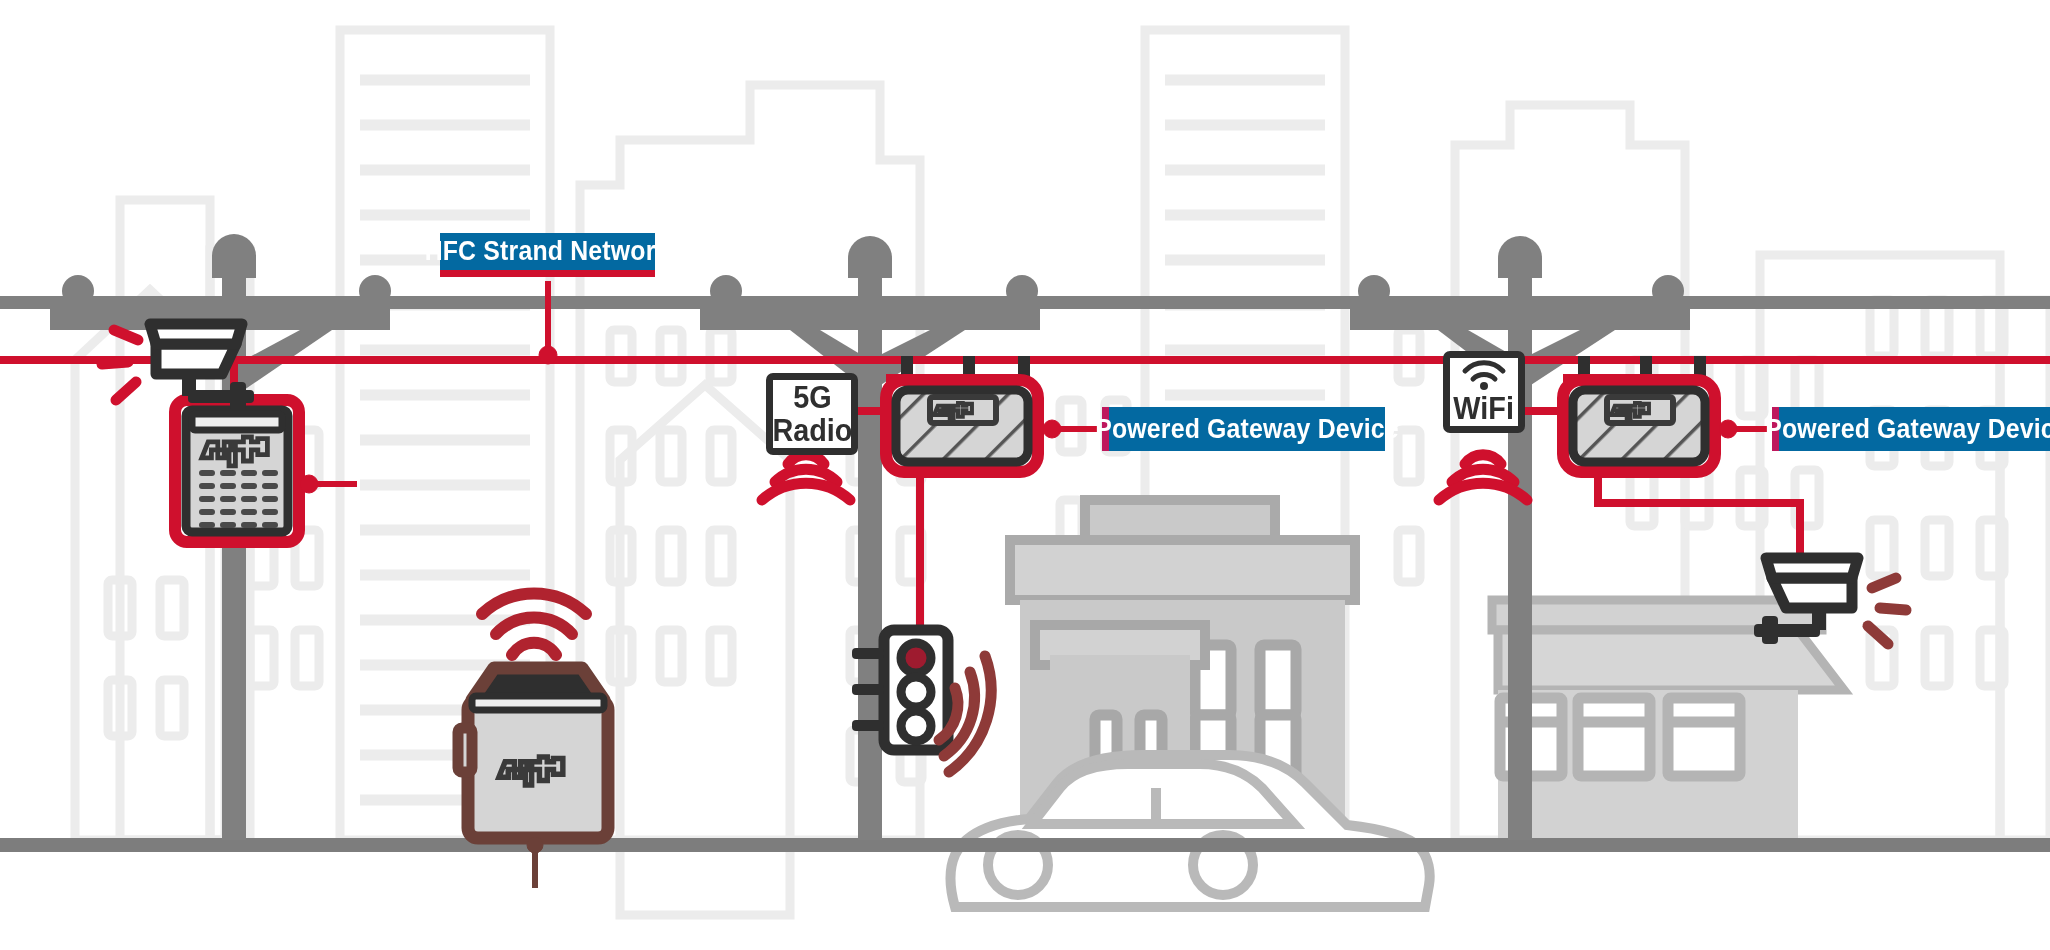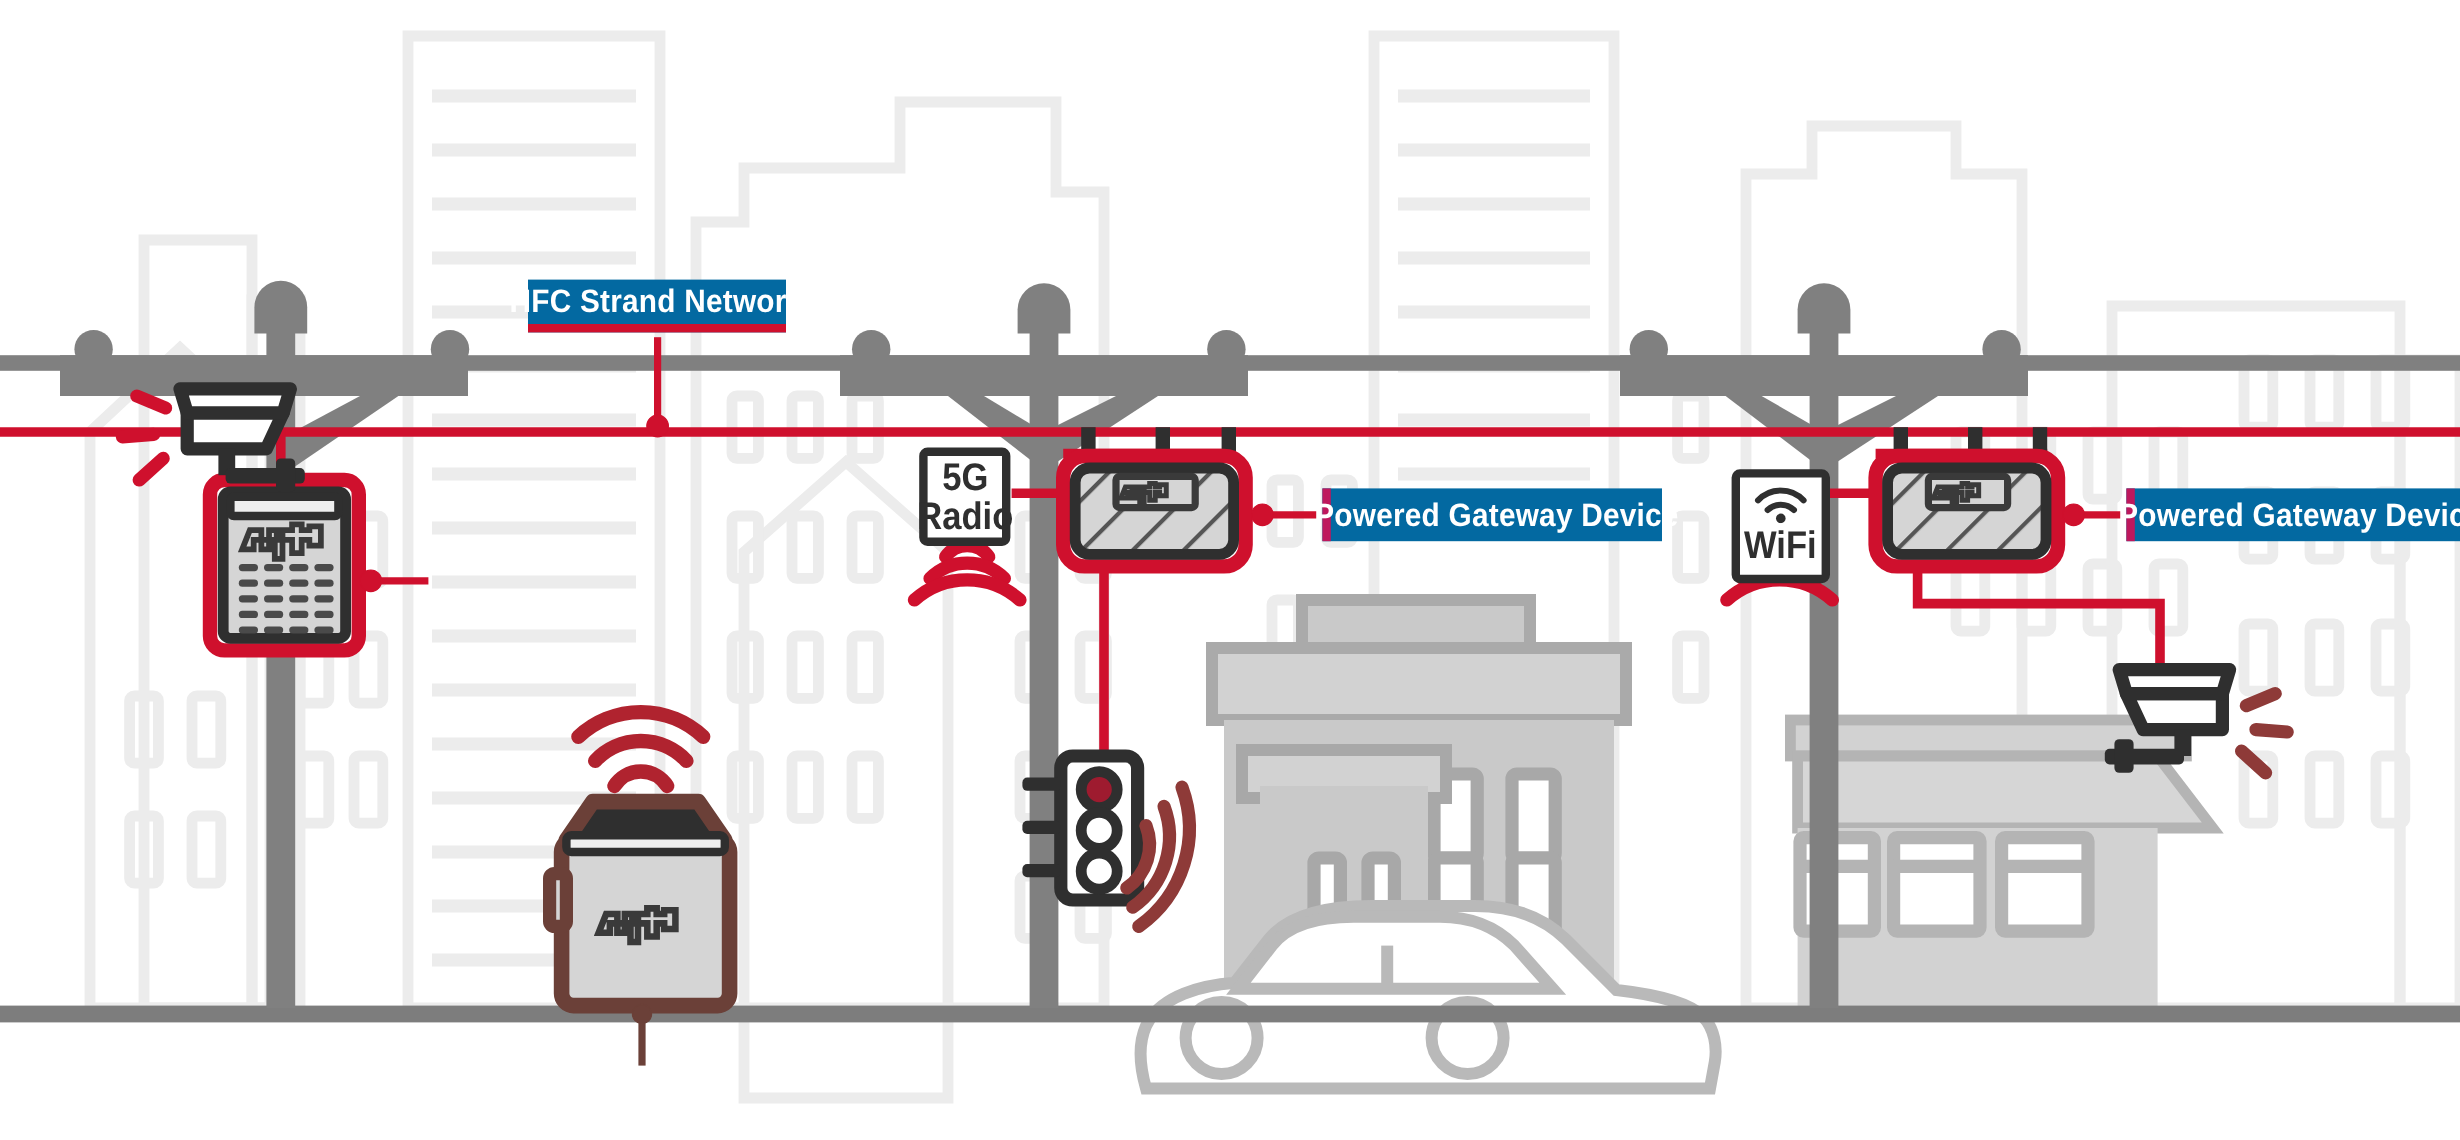--- a/index.html
+++ b/index.html
@@ -469,26 +469,26 @@
       <path d="M775 482 a44 44 0 0 1 62 0"></path>
       <path d="M762 500 a66 66 0 0 1 88 0"></path>
     </g>
     <g fill="none" stroke="#cf102d" stroke-width="11" stroke-linecap="round">
       <path d="M1465 464 a22 22 0 0 1 36 0"></path>
       <path d="M1452 482 a44 44 0 0 1 62 0"></path>
       <path d="M1439 500 a66 66 0 0 1 88 0"></path>
     </g>
   </svg>
 
-  <div class="devbox" style="left:766px;top:373px;width:76px;height:82px;">
+  <div class="devbox" style="left:766px;top:373px;width:92px;height:82px;">
     <div class="t">5G</div>
     <div class="t">Radio</div>
   </div>
 
-  <div class="devbox" style="left:1443px;top:391px;width:82px;height:95px;">
+  <div class="devbox" style="left:1443px;top:351px;width:82px;height:82px;">
     <svg width="46" height="30" viewBox="0 0 46 30" style="margin-bottom:2px;">
       <g fill="none" stroke="#2f2f2f" stroke-width="5" stroke-linecap="round">
         <path d="M4 11 a26 26 0 0 1 38 0"></path>
         <path d="M12 19 a16 16 0 0 1 22 0"></path>
       </g>
       <circle cx="23" cy="26" r="4" fill="#2f2f2f"></circle>
     </svg>
     <div class="t">WiFi</div>
   </div>
 

